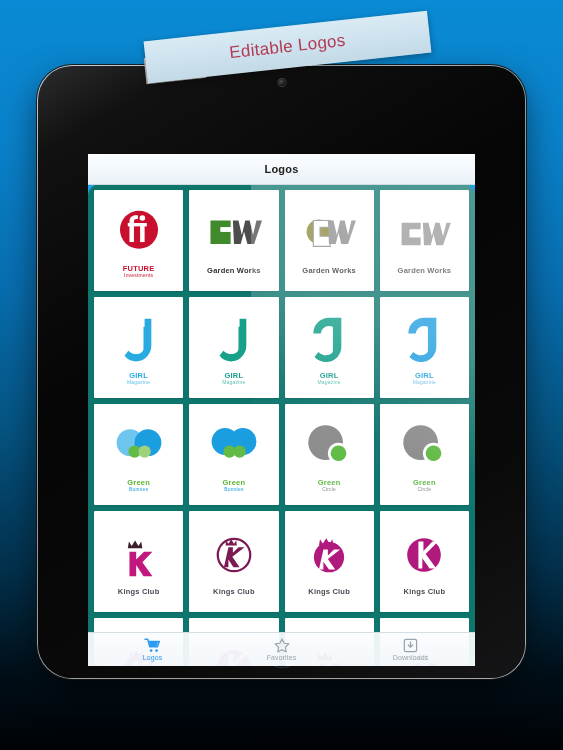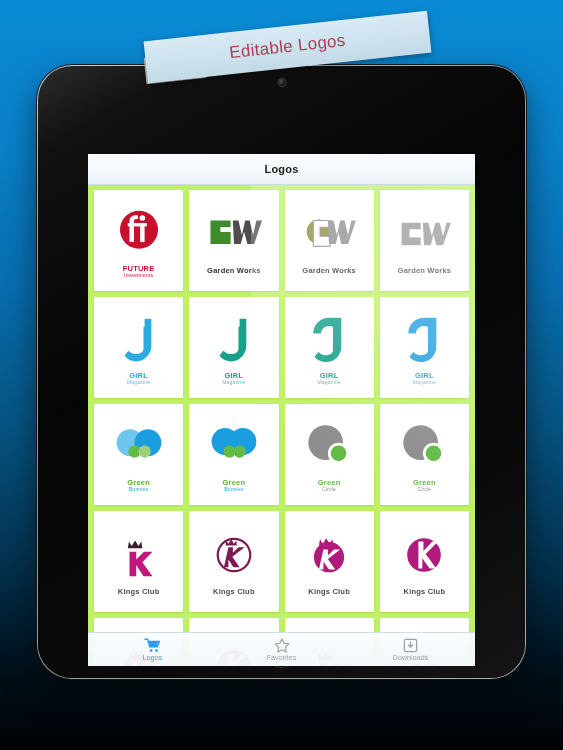--- a/index.html
+++ b/index.html
@@ -56,21 +56,21 @@
   .navbar{
     position:relative;height:30px;
     background:linear-gradient(180deg,#fbfdff,#f2f7fb 60%,#e9f1f7);
     border-bottom:1px solid #cfdbe3;
     display:flex;align-items:center;justify-content:center;
     z-index:5;
   }
   .navbar .title{font-size:11px;font-weight:bold;color:#222;letter-spacing:.2px;}
 
   
-  .gridwrap{position:absolute;left:0;right:0;top:30px;bottom:0;overflow:hidden;background:#bef264;}
+  .gridwrap{position:absolute;left:0;right:0;top:30px;bottom:0;overflow:hidden;background:#0f766e;border-radius:12px;}
   .glare{
     position:absolute;right:0;top:0;width:58%;height:100%;
     background:linear-gradient(200deg,rgba(255,255,255,.26) 0%,rgba(255,255,255,.22) 30%,rgba(255,255,255,.02) 52%,rgba(255,255,255,0) 60%);
     pointer-events:none;z-index:3;
   }
   .grid{
     position:relative;display:grid;grid-template-columns:repeat(4,1fr);
     gap:6px 6px;padding:6px;box-sizing:border-box;z-index:2;
   }
   .card{

